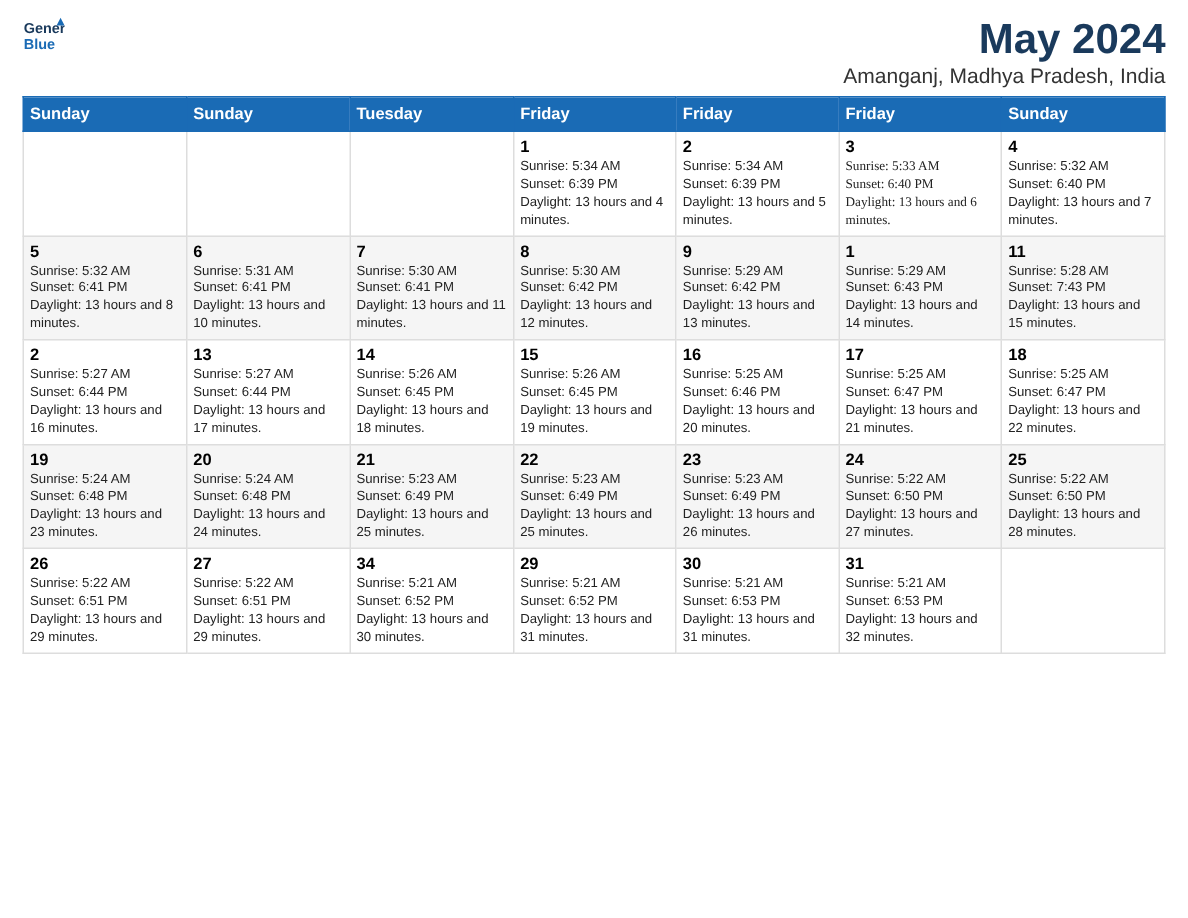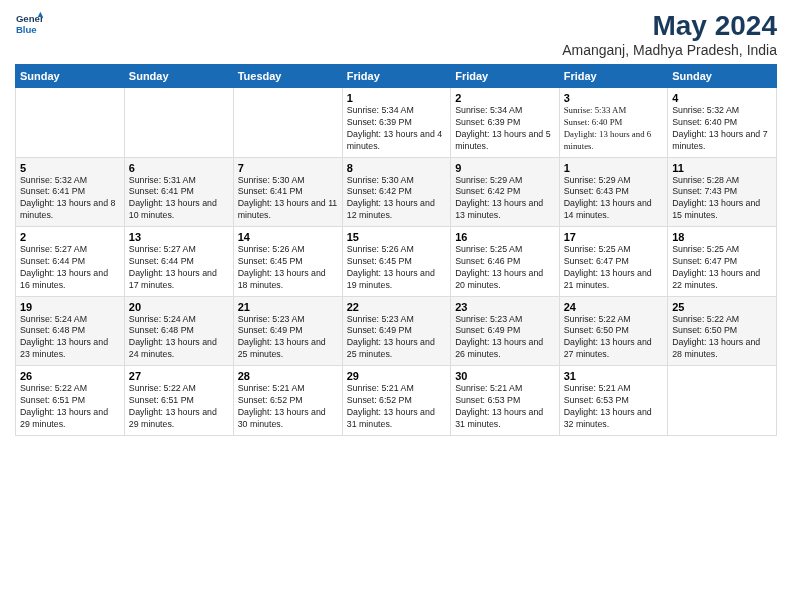--- a/index.html
+++ b/index.html
@@ -285,21 +285,21 @@
 Sunset: 6:51 PM
 Daylight: 13 hours and 29 minutes.</div>
           </td>
           <td>
             <span class="day-number">27</span>
             <div class="day-info" style="white-space: pre-line;">Sunrise: 5:22 AM
 Sunset: 6:51 PM
 Daylight: 13 hours and 29 minutes.</div>
           </td>
           <td>
-            <span class="day-number">28</span>
+            <span class="day-number">34</span>
             <div class="day-info" style="white-space: pre-line;">Sunrise: 5:21 AM
 Sunset: 6:52 PM
 Daylight: 13 hours and 30 minutes.</div>
           </td>
           <td>
             <span class="day-number">29</span>
             <div class="day-info" style="white-space: pre-line;">Sunrise: 5:21 AM
 Sunset: 6:52 PM
 Daylight: 13 hours and 31 minutes.</div>
           </td>

